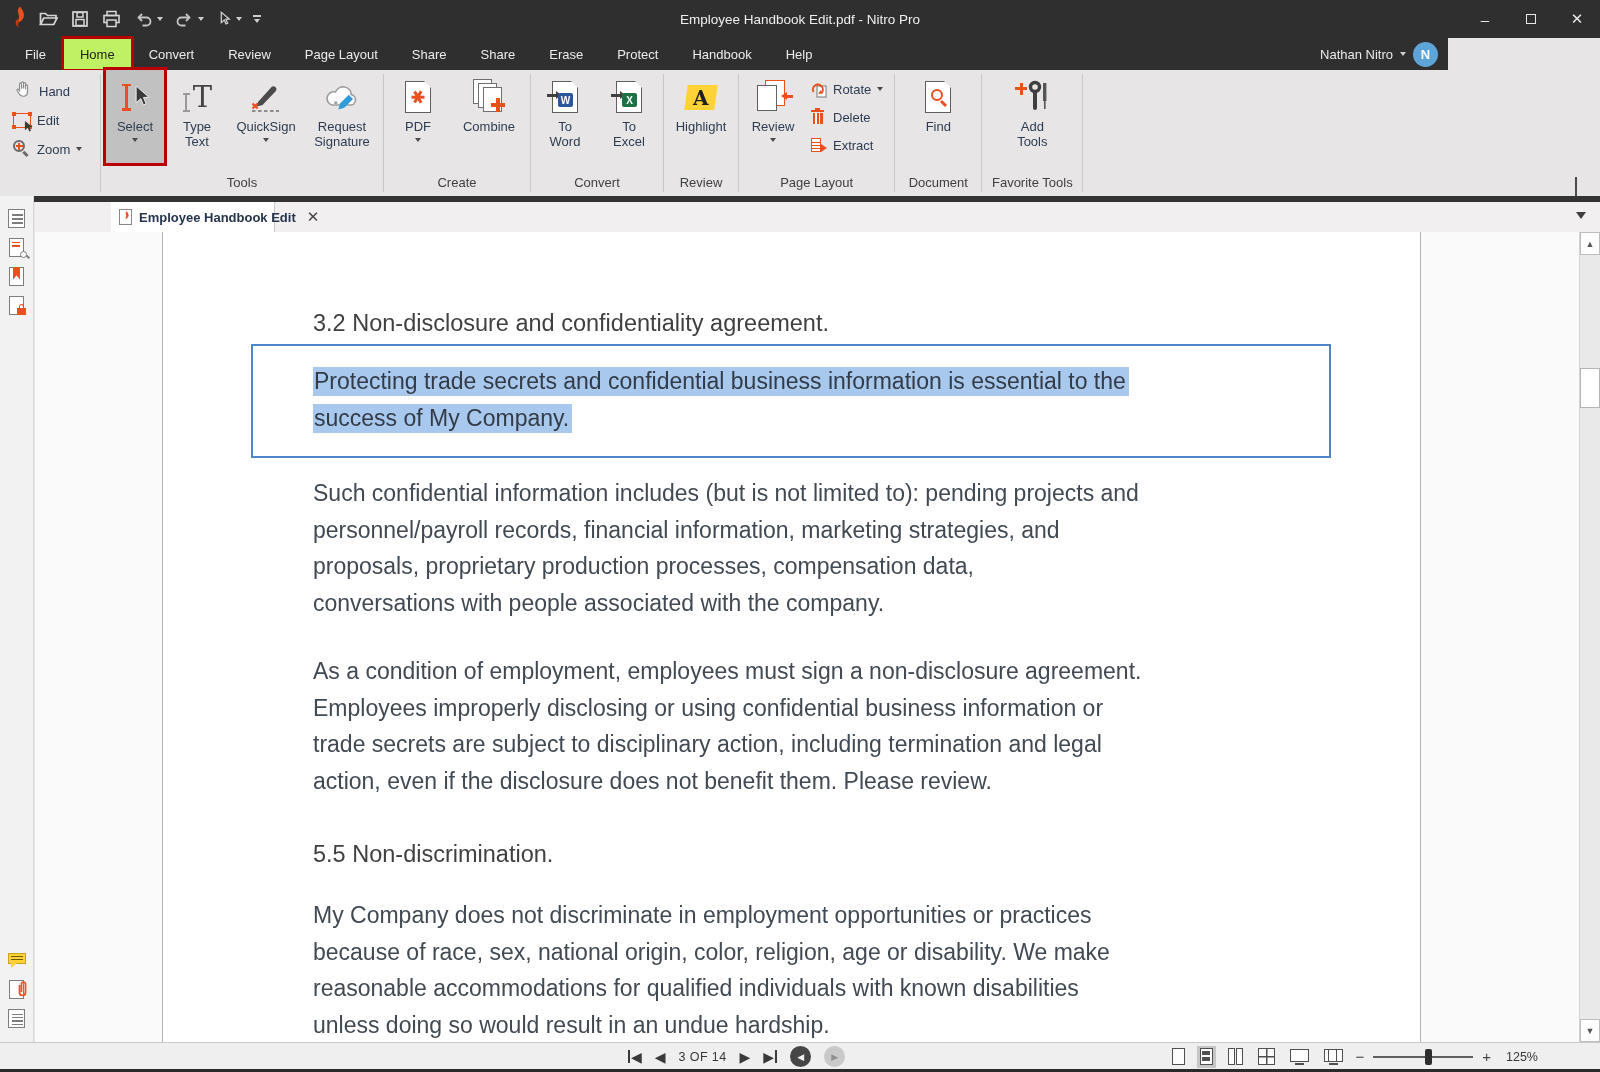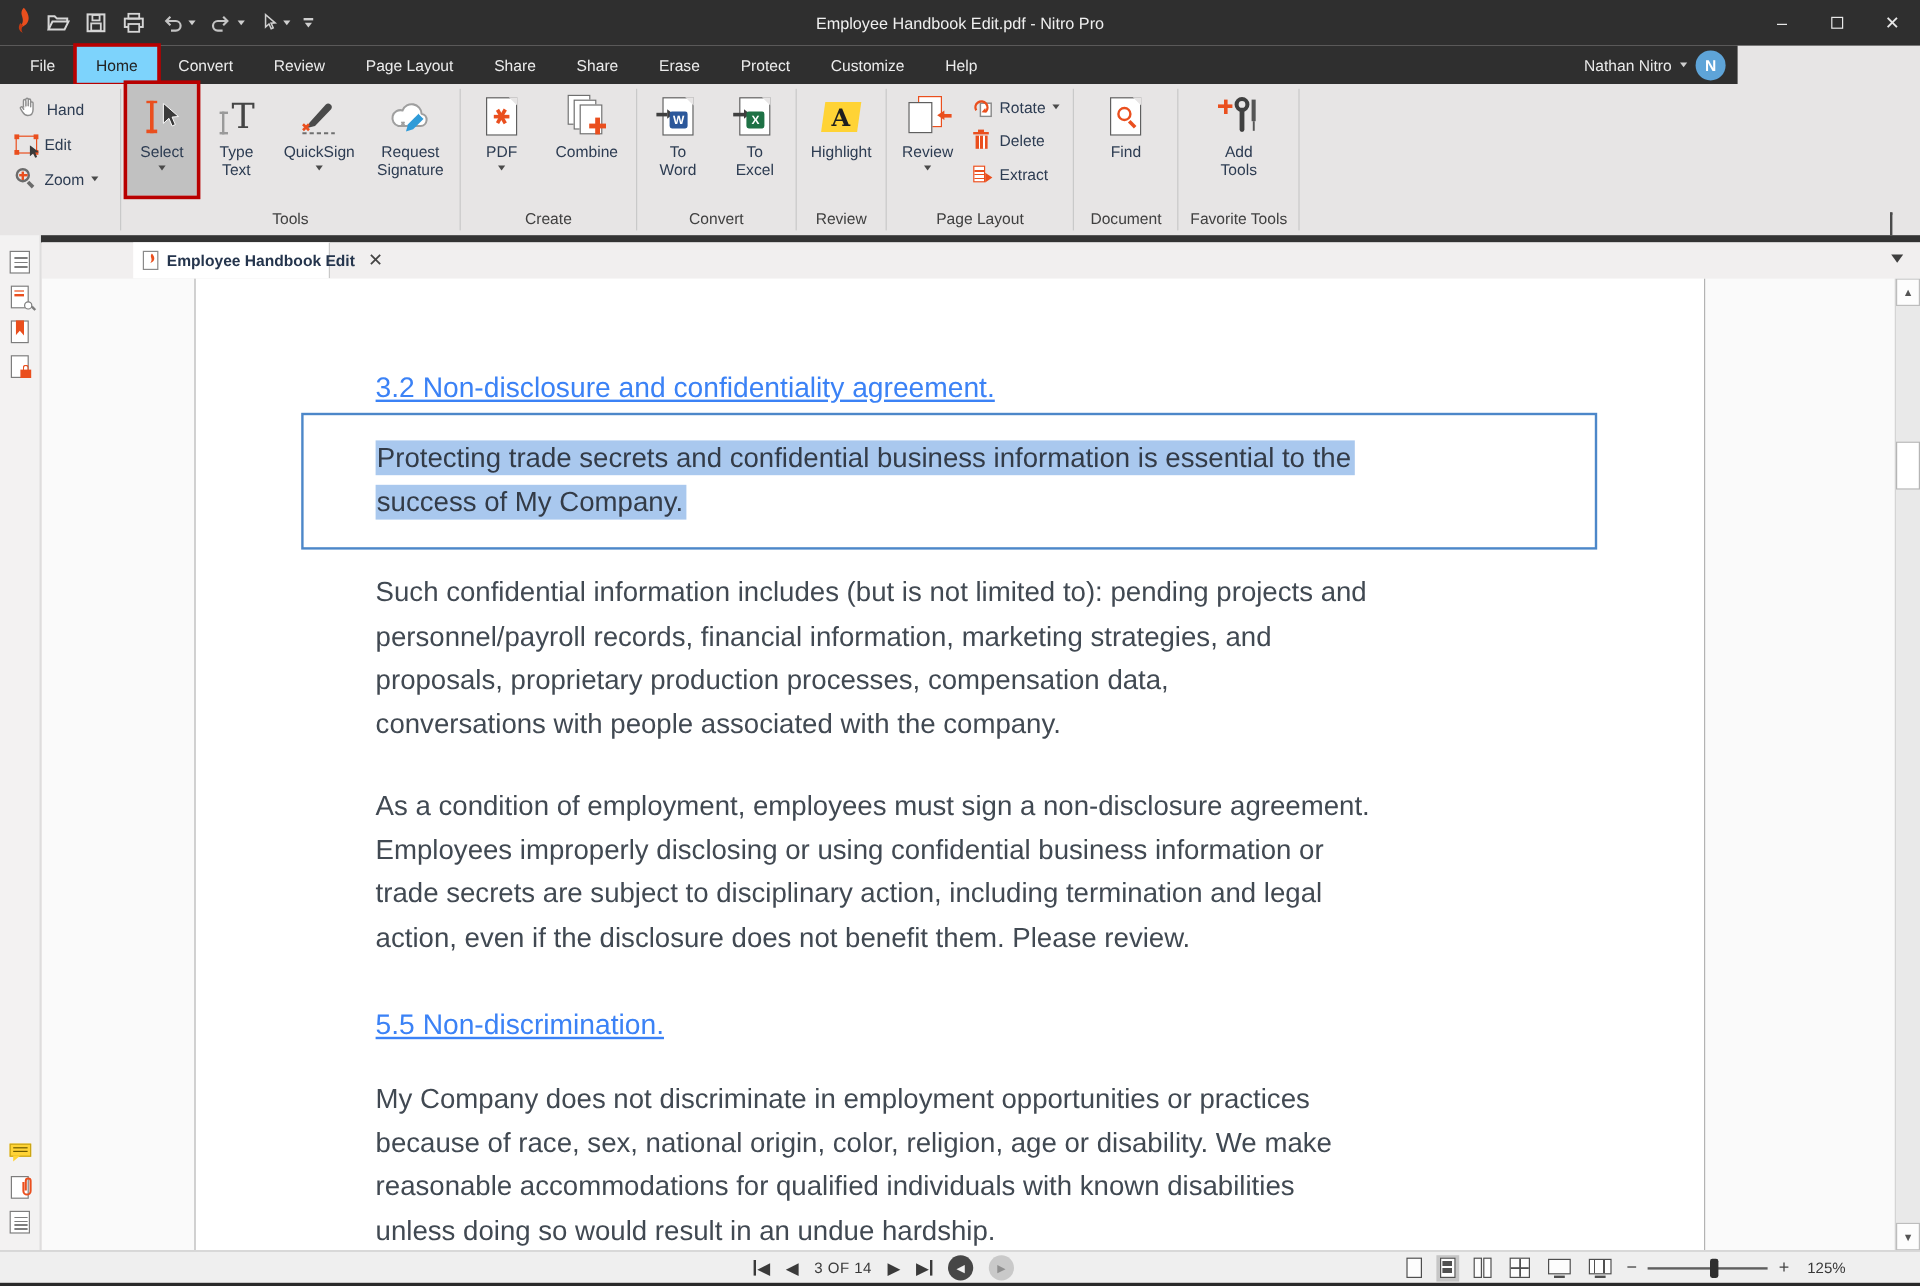--- a/index.html
+++ b/index.html
@@ -15,21 +15,21 @@
   .win-title { position:absolute; left:0; right:0; text-align:center; color:#efefef; font-size:13.5px; pointer-events:none; }
   .wincontrols { position:absolute; right:0; top:0; height:38px; display:flex; align-items:center; }
   .winbtn { width:46px; height:38px; display:flex; align-items:center; justify-content:center; color:#e8e8e8; font-size:15px; }
   .maxbox { width:10px; height:10px; border:1.5px solid #e8e8e8; }
 
   
   .menubar { position:absolute; left:0; top:38px; width:1448px; height:32px; background:#2f2f2f;
              display:flex; align-items:center; }
   .menu-tabs { display:flex; height:32px; align-items:stretch; padding-left:8px; }
   .mtab { padding:0 17px; display:flex; align-items:center; color:#ececec; font-size:13px; }
-  .mtab.active { background:#7dd3fc; color:#222; outline:3px solid #b80000; outline-offset:-1px; }
+  .mtab.active { background:#bef264; color:#222; outline:3px solid #b80000; outline-offset:-1px; }
   .account { position:absolute; right:10px; top:0; height:32px; display:flex; align-items:center; gap:7px; }
   .account-name { color:#eaeaea; font-size:13px; }
   .avatar { width:25px; height:25px; border-radius:50%; background:#5ea4d8; color:#fff; font-size:13px; font-weight:bold;
             display:flex; align-items:center; justify-content:center; }
 
   
   .ribbon { position:absolute; left:0; top:70px; width:1600px; height:126px; background:#e7e5e5;
             display:flex; align-items:stretch; }
   .rdiv { width:1px; background:#c9c9c9; margin:4px 0; }
   .rgroup { display:flex; flex-direction:column; padding:0 5px; }
@@ -82,21 +82,21 @@
             display:flex; align-items:center; gap:7px; padding:0 8px; }
   .doctab-label { font-size:13px; font-weight:bold; color:#25354d; white-space:nowrap; }
   .tabclose { color:#444; font-size:15px; margin-left:4px; }
   .tab-dd { position:absolute; right:14px; top:10px; width:0; height:0; border-left:5px solid transparent; border-right:5px solid transparent; border-top:7px solid #3f3f3f; }
 
   
   .viewport { position:absolute; left:35px; top:232px; width:1565px; height:810px; background:#fafafa; overflow:hidden; }
   .page { position:absolute; left:127px; top:0; width:1259px; height:810px; background:#fff;
           border-left:1px solid #b3b3b3; border-right:1px solid #b3b3b3; overflow:hidden; }
   .doc-content { padding:74px 0 0 150px; font-size:23px; color:#414952; }
-  .h-sec { font-size:23.5px; color:#3b82f6; line-height:34px; white-space:nowrap;text-decoration:underline; }
+  .h-sec { font-size:23.5px; color:#404040; line-height:34px; white-space:nowrap; }
   .dline { line-height:36.5px; white-space:nowrap; }
   .selbox { margin:4px 0 0 -62px; width:1080px; border:2px solid #4c87c9; background:#fff; padding:17px 0 19px 60px; }
   .selline { line-height:37px; white-space:nowrap; }
   .selline span { background:#a9c8ee; padding:1px 3px 2px 1px; color:#333b47; }
   .m17 { margin-top:17px; } .m36 { margin-top:32px; } .m38 { margin-top:38px; } .m26 { margin-top:26px; }
 
   
   .vscroll { position:absolute; right:0; top:0; bottom:0; width:21px; background:#e9e9e9; border-left:1px solid #d4d4d4; }
   .sc-btn { position:absolute; left:0; width:20px; height:23px; background:#fdfdfd; border:1px solid #bdbdbd;
             display:flex; align-items:center; justify-content:center; font-size:9px; color:#555; }
@@ -214,21 +214,21 @@
   <div class="menu-tabs">
     <span class="mtab">File</span>
     <span class="mtab active">Home</span>
     <span class="mtab">Convert</span>
     <span class="mtab">Review</span>
     <span class="mtab">Page Layout</span>
     <span class="mtab">Share</span>
     <span class="mtab">Share</span>
     <span class="mtab">Erase</span>
     <span class="mtab">Protect</span>
-    <span class="mtab">Customize</span>
+    <span class="mtab">Handbook</span>
     <span class="mtab">Help</span>
   </div>
   <div class="account">
     <span class="account-name">Nathan Nitro</span>
     <span class="caret-lt"></span>
     <span class="avatar">N</span>
   </div>
 </div>
 
 <div class="ribbon">

